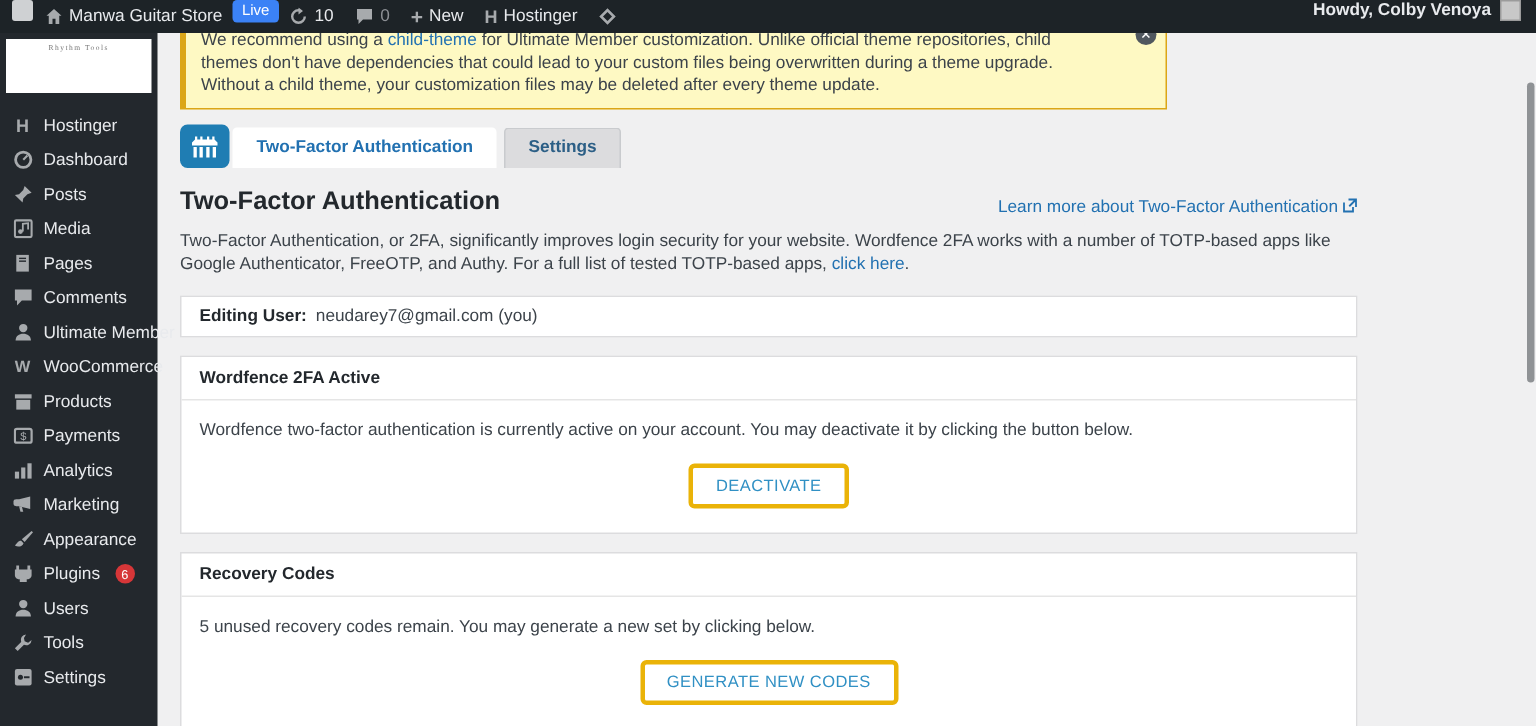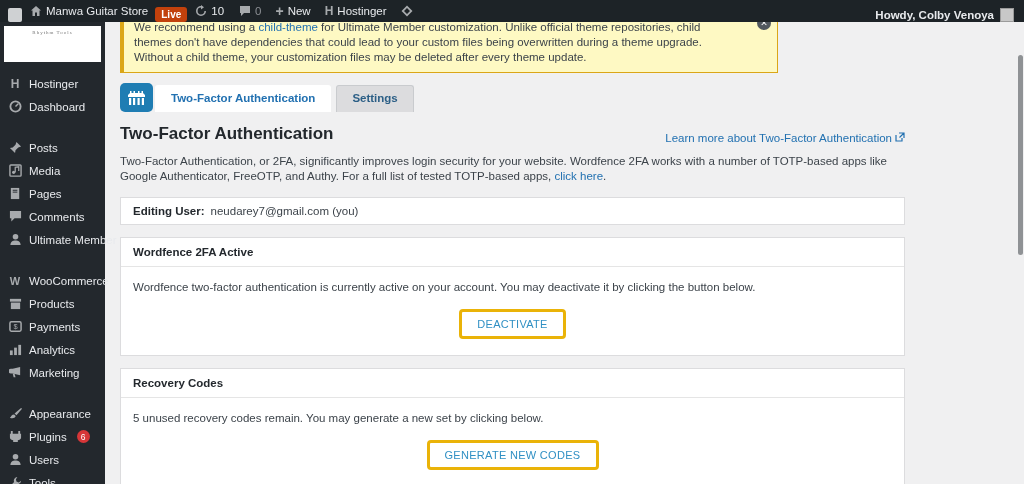--- a/index.html
+++ b/index.html
@@ -5,27 +5,27 @@
   * { margin:0; padding:0; box-sizing:border-box; }
   html,body { width:1024px; height:484px; overflow:hidden; }
   body {
     font-family:"Liberation Sans","DejaVu Sans",sans-serif;
     background:#f0f0f1; color:#3c434a; position:relative; font-size:11.5px;
   }
   
   .adminbar {
     position:absolute; top:0; left:0; width:1024px; height:22px;
     background:#1d2327; color:#e8eaed; z-index:50;
-    display:flex; align-items:flex-end; font-size:11.5px;
+    display:flex; align-items:flex-start; font-size:11.5px;
   }
   .ab-item { display:flex; align-items:center; gap:4px; padding:0 7px; height:22px; cursor:pointer; white-space:nowrap; }
   .ab-icon { width:13px; height:13px; display:inline-flex; align-items:center; justify-content:center; color:#a7aaad; }
   .wp-logo-img { width:14px; height:14px; background:#cfd1d3; border-radius:2px; margin-left:8px; }
   .live-badge {
-    background:#c2410c; color:#fff; font-size:10px; font-weight:bold;
+    background:#3b82f6; color:#fff; font-size:10px; font-weight:normal;
     padding:1px 6px; border-radius:3px; line-height:13px;
   }
   .ab-count { color:#e8eaed; }
   .ab-count.muted { color:#8c8f94; }
   .ab-right { margin-left:auto; display:flex; align-items:center; gap:6px; padding-right:10px;font-weight:bold; }
   .ab-avatar { width:14px; height:14px; background:#c8c8c8; border:1px solid #9b9b9b; }
   .ab-plus { font-size:14px; font-weight:bold; color:#a7aaad; line-height:1; }
   .ab-h { font-weight:bold; color:#a7aaad; font-size:12px; }
   
   .sidebar {
@@ -34,21 +34,21 @@
   }
   .side-logo {
     margin:4px 4px 10px 4px; background:#fff; height:36px;
     display:flex; justify-content:center; padding-top:4px;
   }
   .side-logo span { font-family:"Liberation Serif",serif; font-size:5px; color:#777; letter-spacing:1px; }
   .menu-item {
     display:flex; align-items:center; gap:7px; height:23px; padding:0 0 0 8px;
     font-size:11.5px; cursor:pointer; color:#e8eaed;
   }
-  .menu-item.sep { margin-top:18px; }
+  .menu-item.sep { margin-top:0; }
   .m-icon { width:14px; height:14px; display:inline-flex; align-items:center; justify-content:center; color:#a7aaad; flex:none; }
   .m-icon svg { display:block; }
   .m-label { white-space:nowrap; }
   .badge-red {
     background:#d63638; color:#fff; width:13px; height:13px; border-radius:50%;
     font-size:8.5px; display:inline-flex; align-items:center; justify-content:center; margin-left:3px;
   }
   
   .content { position:absolute; top:22px; left:105px; width:919px; height:462px; padding:0 0 0 15px; }
   .notice {

